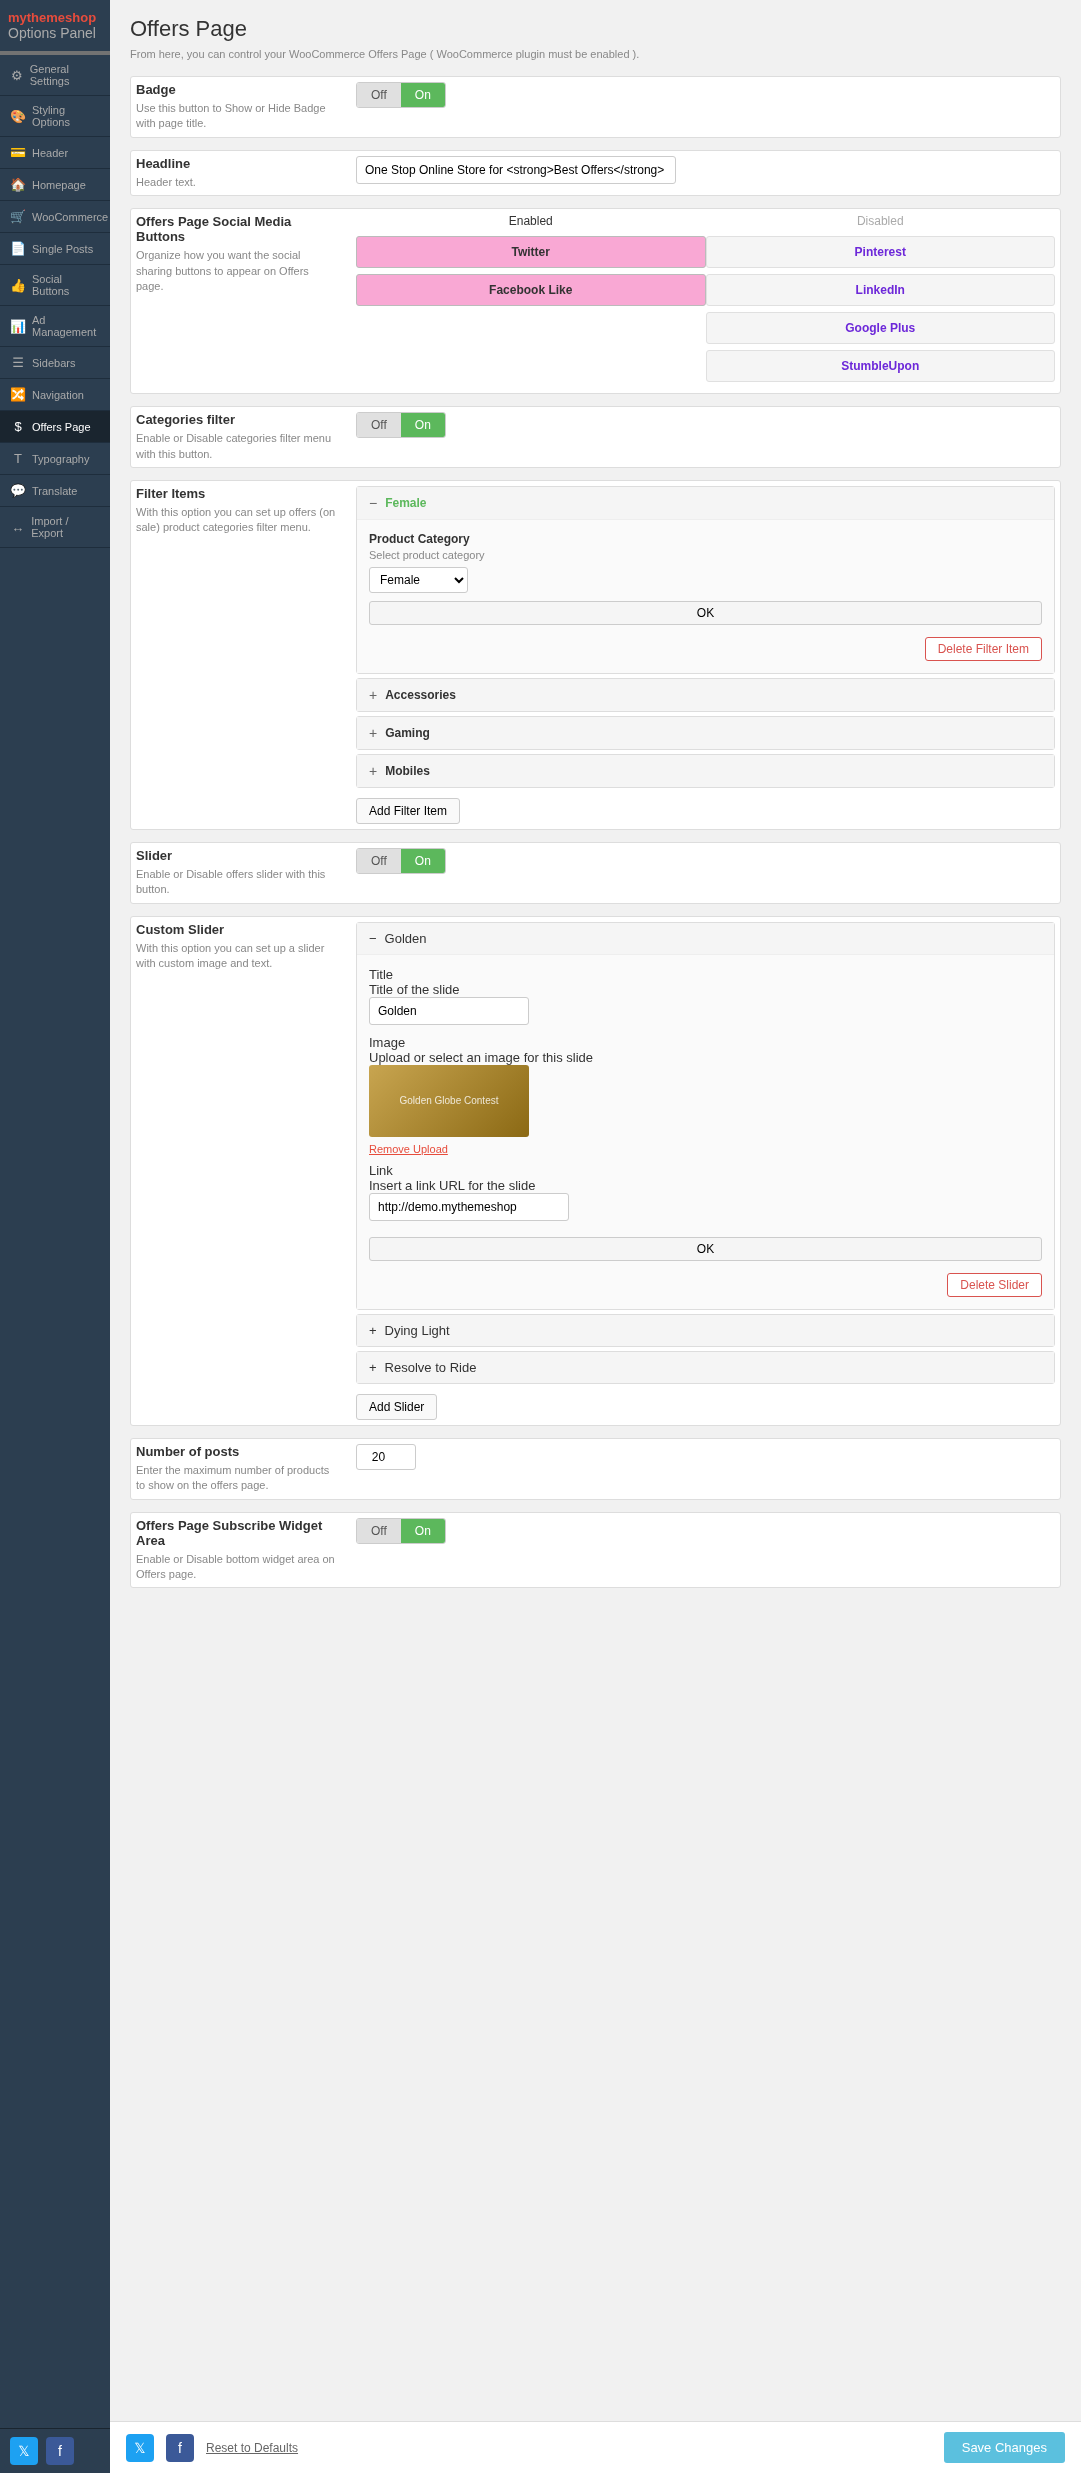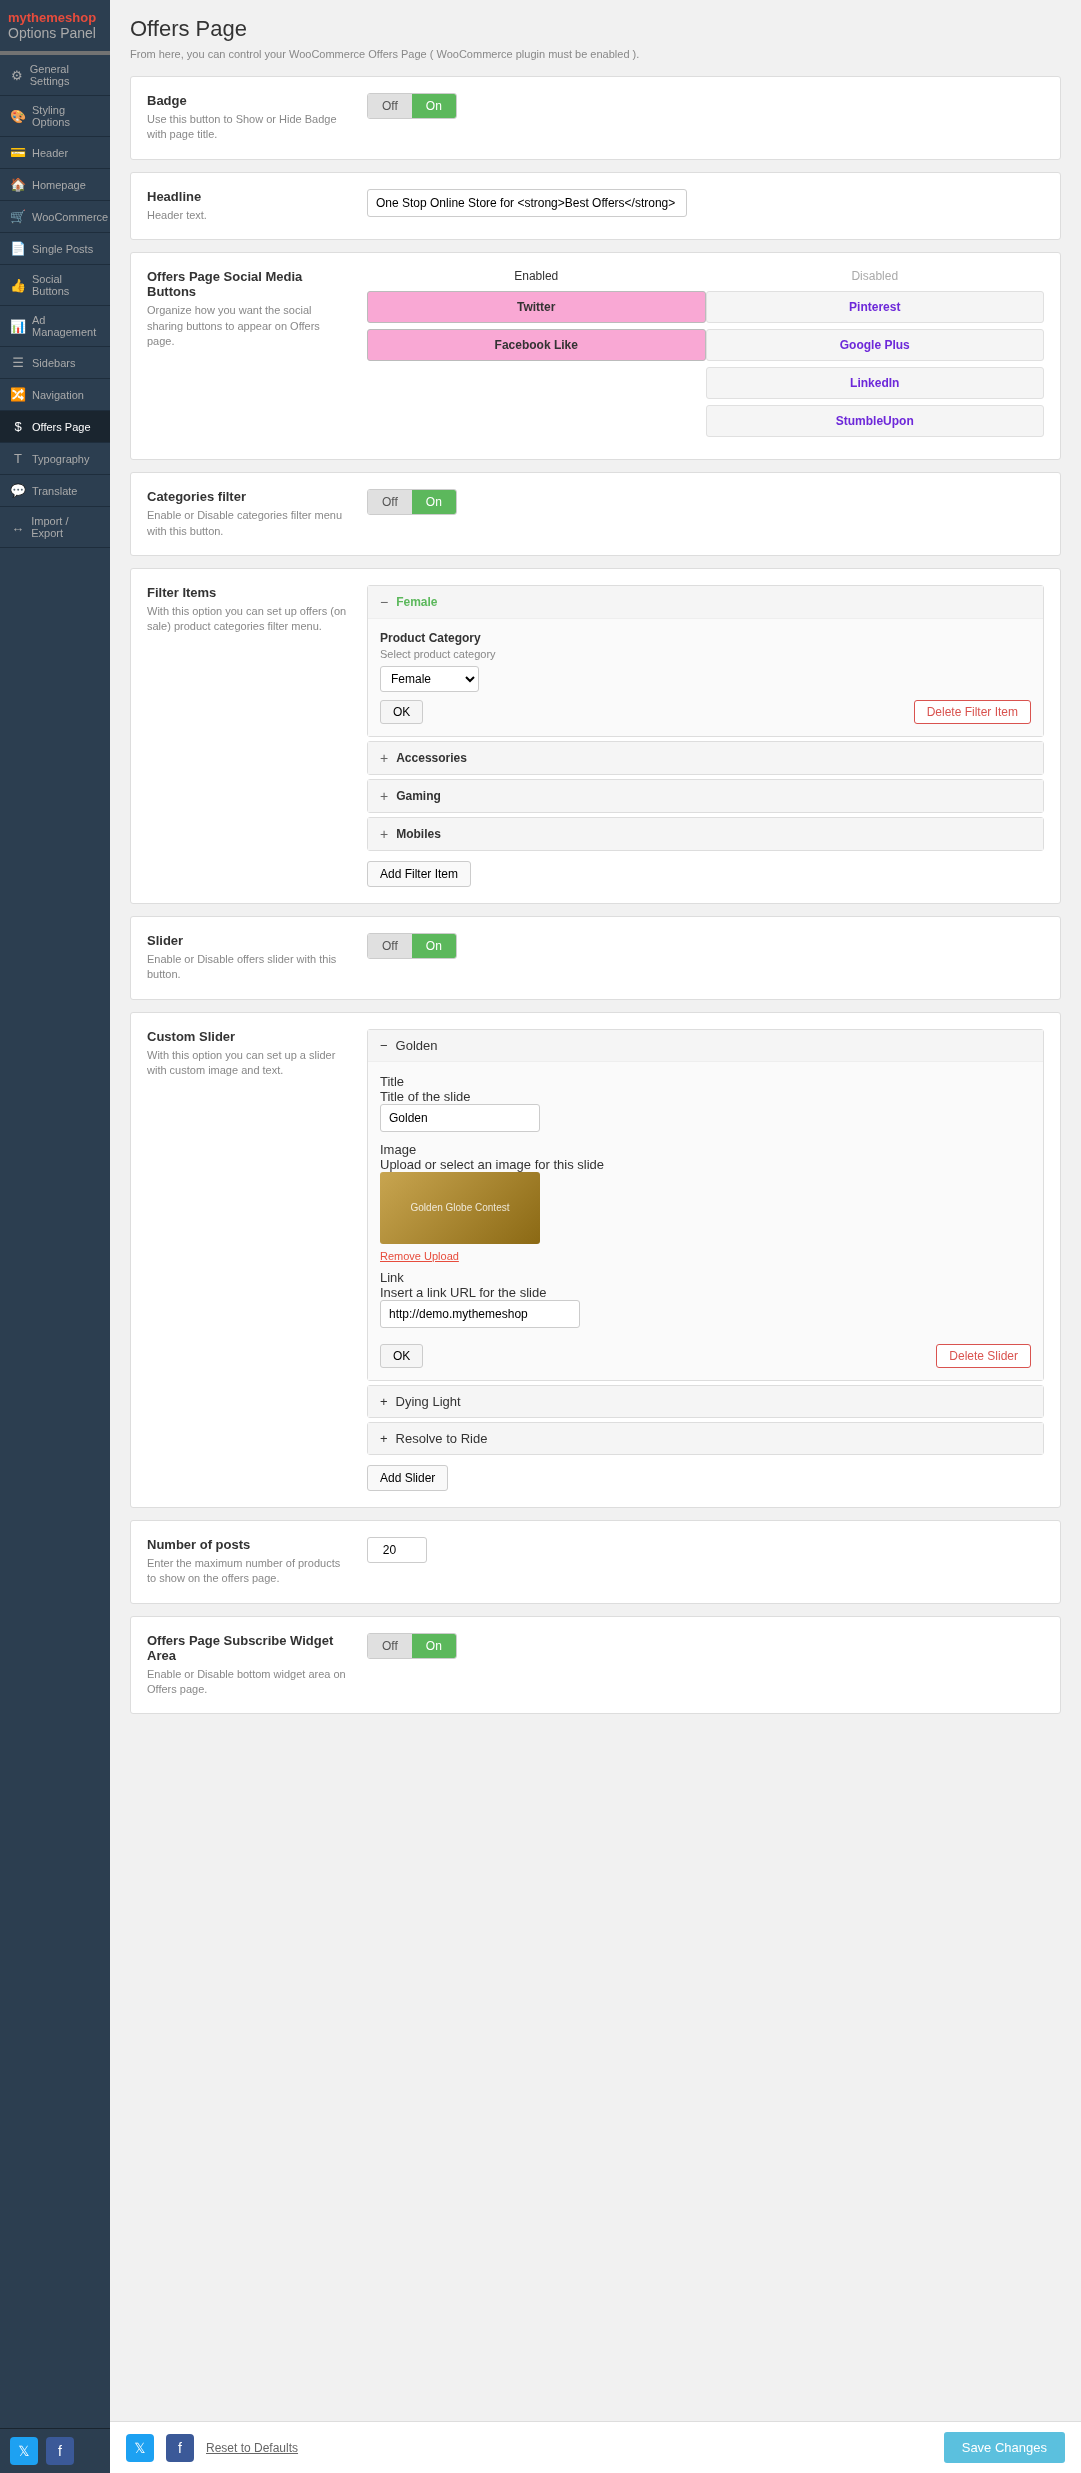--- a/index.html
+++ b/index.html
@@ -26,21 +26,21 @@
 
     
     .main { flex: 1; padding: 0; display: flex; flex-direction: column; }
     .content-area { flex: 1; padding: 16px 20px; overflow-y: auto; }
 
     
     .page-title { font-size: 22px; font-weight: normal; color: #333; margin-bottom: 6px; }
     .page-desc { color: #888; font-size: 11px; margin-bottom: 16px; }
 
     
-    .settings-row { background: #fff; border: 1px solid #ddd; border-radius: 3px; padding: 16px; margin-bottom: 12px; display: flex; align-items: flex-start; gap: 20px; }
+    .settings-row { background: #fff; border: 1px solid #ddd; border-radius: 3px; padding: 5px; margin-bottom: 12px; display: flex; align-items: flex-start; gap: 20px; }
     .settings-row-left { width: 200px; flex-shrink: 0; }
     .settings-row-left .row-title { font-weight: bold; font-size: 13px; margin-bottom: 4px; }
     .settings-row-left .row-desc { font-size: 11px; color: #888; line-height: 1.4; }
     .settings-row-right { flex: 1; }
 
     
     .toggle-group { display: flex; border: 1px solid #ccc; border-radius: 3px; overflow: hidden; width: fit-content; }
     .toggle-btn { padding: 5px 14px; font-size: 12px; cursor: pointer; background: #f5f5f5; color: #999; border: none; }
     .toggle-btn.active-on { background: #5cb85c; color: #fff; }
     .toggle-btn.active-off { background: #e0e0e0; color: #555; }
@@ -58,21 +58,21 @@
     .social-btn.disabled-btn { background: #f5f5f5; color: #6d28d9; border-color: #e0e0e0; }
     .filter-item-row { border: 1px solid #ddd; border-radius: 3px; margin-bottom: 4px; }
     .filter-item-header { background: #f5f5f5; padding: 8px 12px; display: flex; align-items: center; cursor: pointer; }
     .filter-item-header .expand-icon { color: #666; margin-right: 8px; font-size: 14px; }
     .filter-item-header .item-name { font-size: 12px; color: #5cb85c; font-weight: bold; }
     .filter-item-header .item-name-dark { font-size: 12px; color: #333; font-weight: bold; }
     .filter-item-body { background: #fafafa; padding: 12px; border-top: 1px solid #eee; }
     .filter-item-body .field-label { font-weight: bold; font-size: 12px; margin-bottom: 3px; }
     .filter-item-body .field-desc { font-size: 11px; color: #888; margin-bottom: 6px; }
     .filter-item-body select { border: 1px solid #ccc; border-radius: 3px; padding: 4px 6px; font-size: 12px; background: #fff; }
-    .filter-item-actions { display: flex; gap: 0; margin-top: 8px; }
+    .filter-item-actions { display: flex; gap: 12px; margin-top: 8px; flex-direction: column; }
     .btn-ok { padding: 4px 12px; background: #f5f5f5; border: 1px solid #ccc; border-radius: 3px; font-size: 12px; cursor: pointer; }
     .btn-delete { padding: 4px 12px; background: #fff; border: 1px solid #d9534f; color: #d9534f; border-radius: 3px; font-size: 12px; cursor: pointer; margin-left: auto; }
     .btn-add { padding: 5px 12px; background: #f9f9f9; border: 1px solid #ccc; border-radius: 3px; font-size: 12px; cursor: pointer; margin-top: 6px; }
 
     
     .slider-item-row { border: 1px solid #ddd; border-radius: 3px; margin-bottom: 4px; }
     .slider-item-header { background: #f5f5f5; padding: 8px 12px; display: flex; align-items: center; cursor: pointer; }
     .slider-item-body { background: #fafafa; padding: 12px; border-top: 1px solid #eee; }
     .slider-image { width: 160px; height: 72px; background: #c8a96e; border-radius: 3px; display: flex; align-items: center; justify-content: center; margin-bottom: 6px; overflow: hidden; }
     .slider-image-placeholder { width: 100%; height: 100%; background: linear-gradient(135deg, #c8a550, #8b6914); display: flex; align-items: center; justify-content: center; font-size: 10px; color: rgba(255,255,255,0.8); text-align: center; padding: 4px; }
@@ -202,22 +202,22 @@
         <div class="settings-row-right">
           <div class="social-columns">
             <div class="social-col">
               <div class="social-col-header">Enabled</div>
               <div class="social-btn enabled">Twitter</div>
               <div class="social-btn enabled">Facebook Like</div>
             </div>
             <div class="social-col">
               <div class="social-col-header disabled">Disabled</div>
               <div class="social-btn disabled-btn">Pinterest</div>
+              <div class="social-btn disabled-btn">LinkedIn</div>
               <div class="social-btn disabled-btn">Google Plus</div>
-              <div class="social-btn disabled-btn">LinkedIn</div>
               <div class="social-btn disabled-btn">StumbleUpon</div>
             </div>
           </div>
         </div>
       </div>
 
       <div class="settings-row">
         <div class="settings-row-left">
           <div class="row-title">Categories filter</div>
           <div class="row-desc">Enable or Disable categories filter menu with this button.</div>

